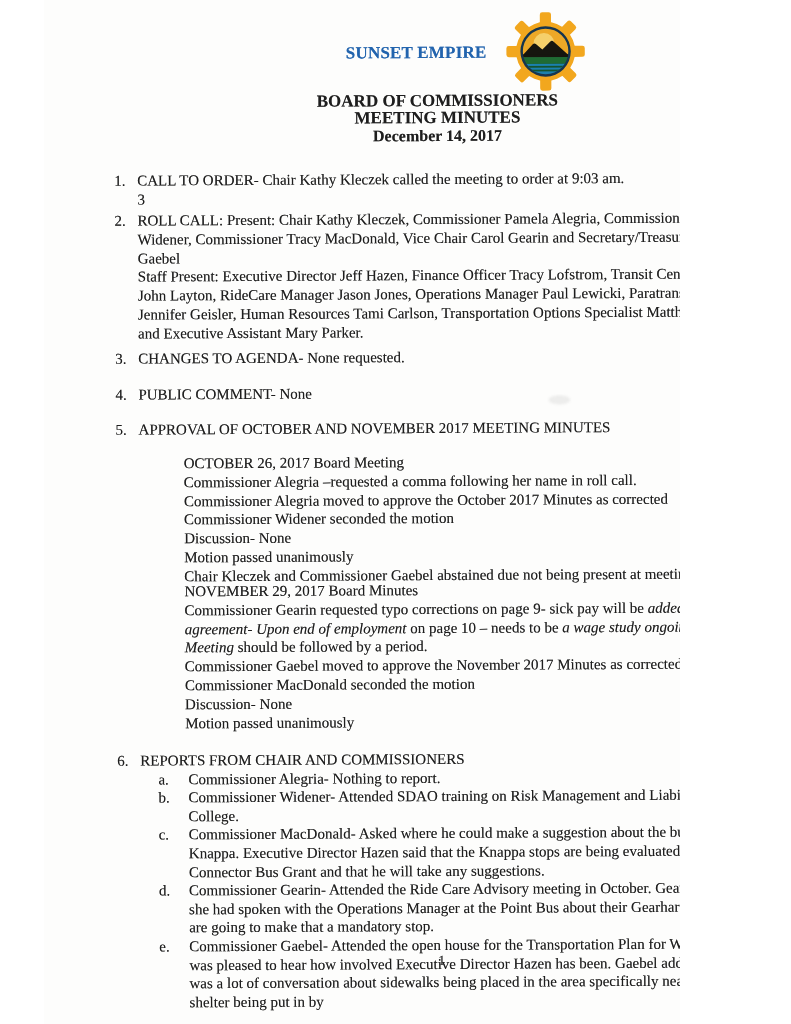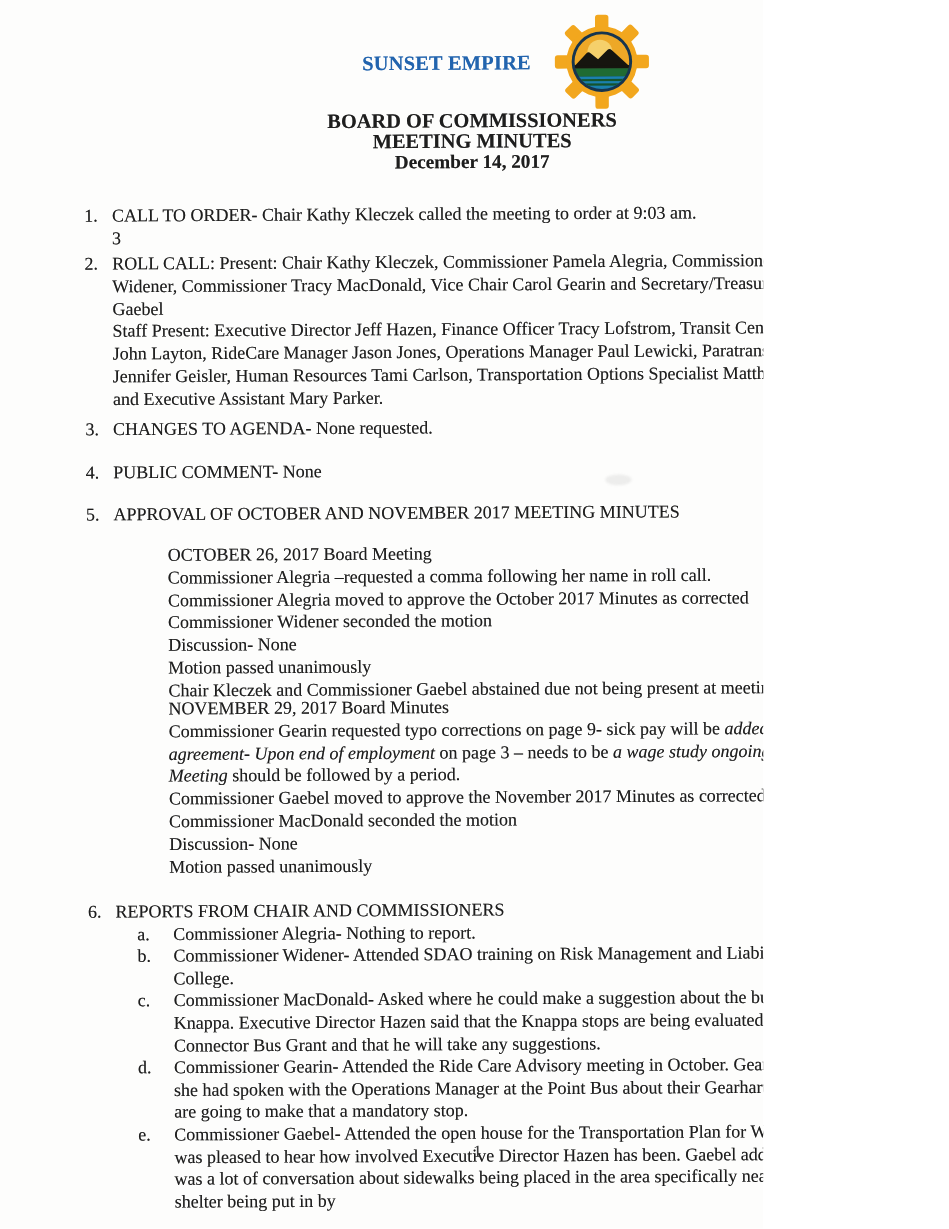--- a/index.html
+++ b/index.html
@@ -8,20 +8,21 @@
     width: 791px; height: 1024px;
     background: #ffffff;
     font-family: "Liberation Serif", serif;
   }
   .page {
     position: relative;
     width: 636px; height: 1024px;
     background: #fdfdfc;
     overflow: hidden;
     color: #1e1e1e;
+    margin-left: 44px;
   }
   .content {
     position: absolute; left: 0; top: 0;
     width: 791px; height: 1024px;
     transform: rotate(-0.3deg);
     text-shadow: 0 0 0.5px rgba(30,30,30,0.55);
   }
   
   .doc-header { position: absolute; top: 12px; left: 0; width: 791px; text-align: center; }
   .brand-row {
@@ -152,21 +153,21 @@
       <div>Commissioner Alegria –requested a comma following her name in roll call.</div>
       <div>Commissioner Alegria moved to approve the October 2017 Minutes as corrected</div>
       <div>Commissioner Widener seconded the motion</div>
       <div>Discussion- None</div>
       <div>Motion passed unanimously</div>
       <div>Chair Kleczek and Commissioner Gaebel abstained due not being present at meeting</div>
     </div>
 
     <div class="subblock" style="top:581px">
       <div>NOVEMBER 29, 2017 Board Minutes</div>
-      <div><span>Commissioner Gearin requested typo corrections on page 9- sick pay will be </span><i>added to the agreement- Upon end of employment</i><span> on page 3 – needs to be </span><i>a wage study ongoing  Budget Meeting</i><span> should be followed by a period.</span></div>
+      <div><span>Commissioner Gearin requested typo corrections on page 9- sick pay will be </span><i>added to the agreement- Upon end of employment</i><span> on page 10 – needs to be </span><i>a wage study ongoing  Budget Meeting</i><span> should be followed by a period.</span></div>
       <div>Commissioner Gaebel moved to approve the November 2017 Minutes as corrected</div>
       <div>Commissioner MacDonald seconded the motion</div>
       <div>Discussion- None</div>
       <div>Motion passed unanimously</div>
     </div>
 
     <div class="item item6" style="top:750px">
       <span class="num">6.</span>
       <span class="itext">
         <div>REPORTS FROM CHAIR AND COMMISSIONERS</div>

